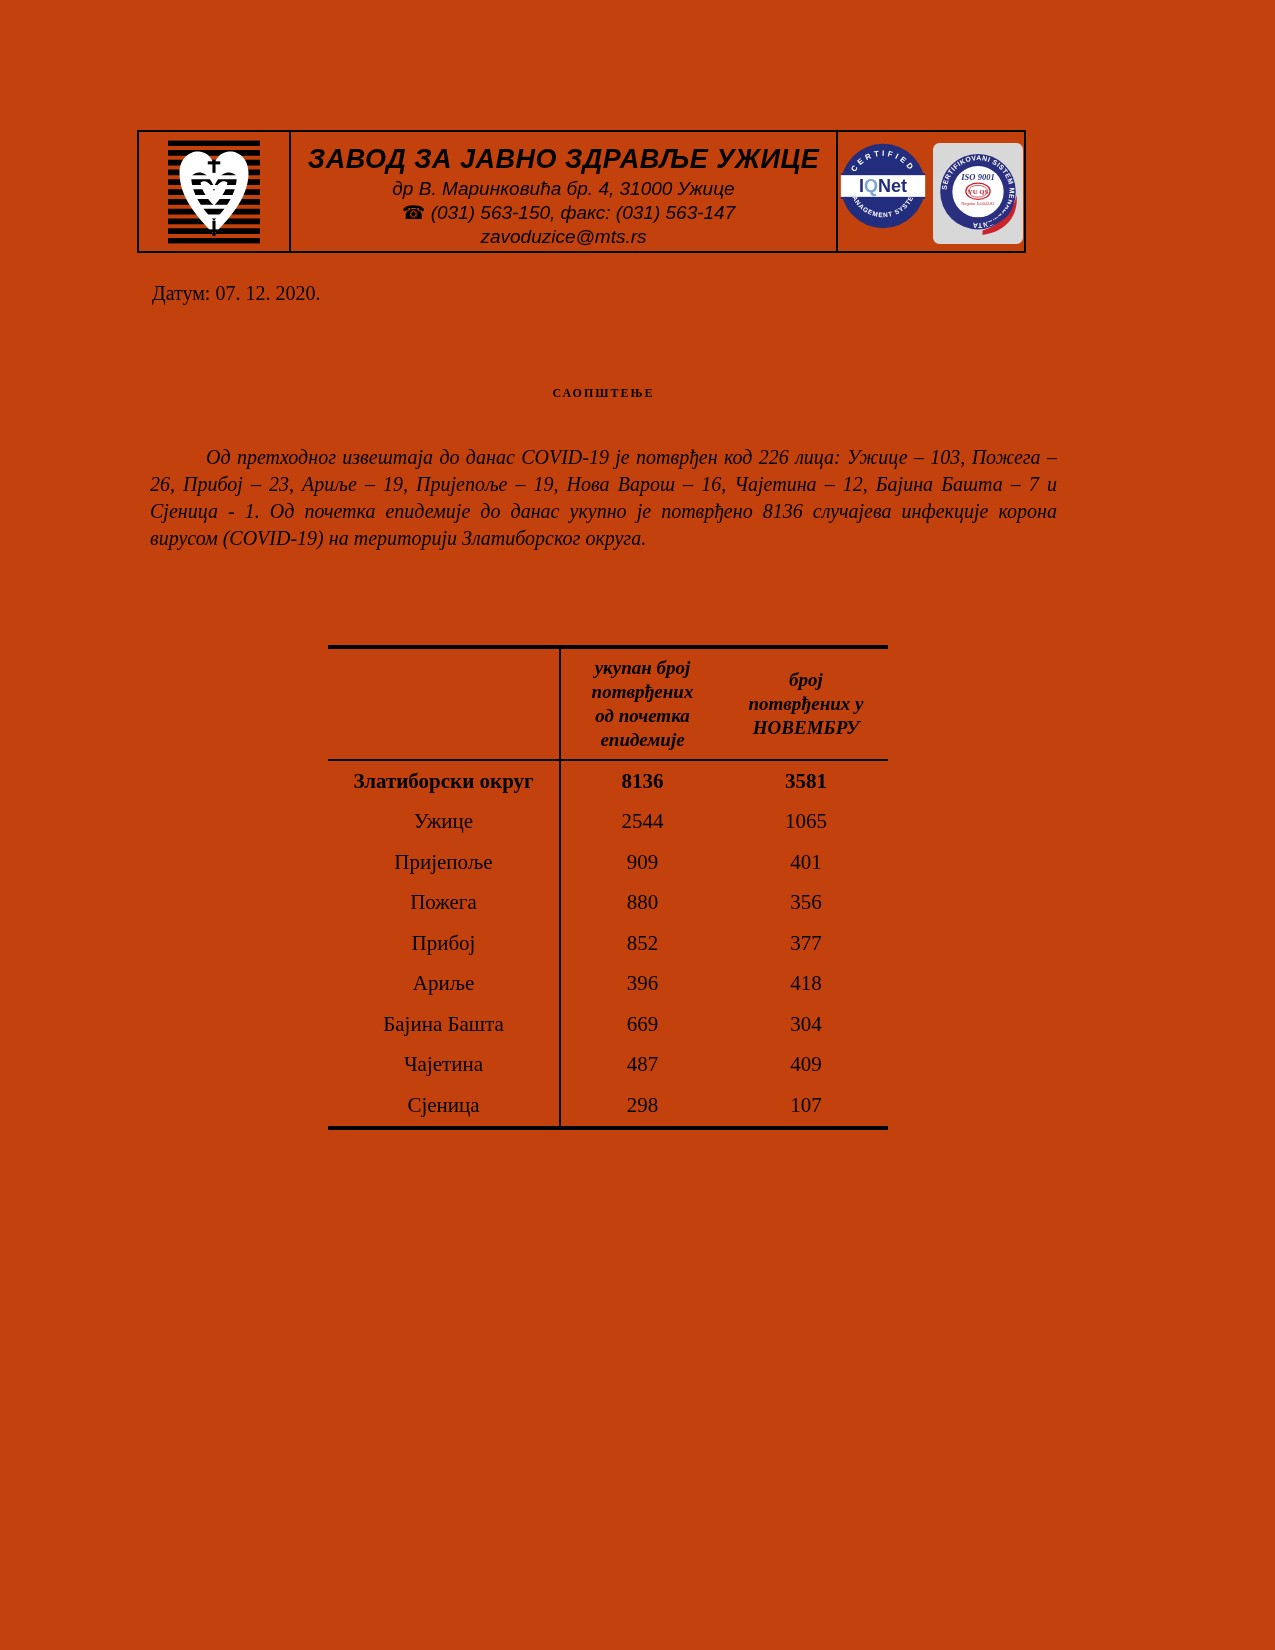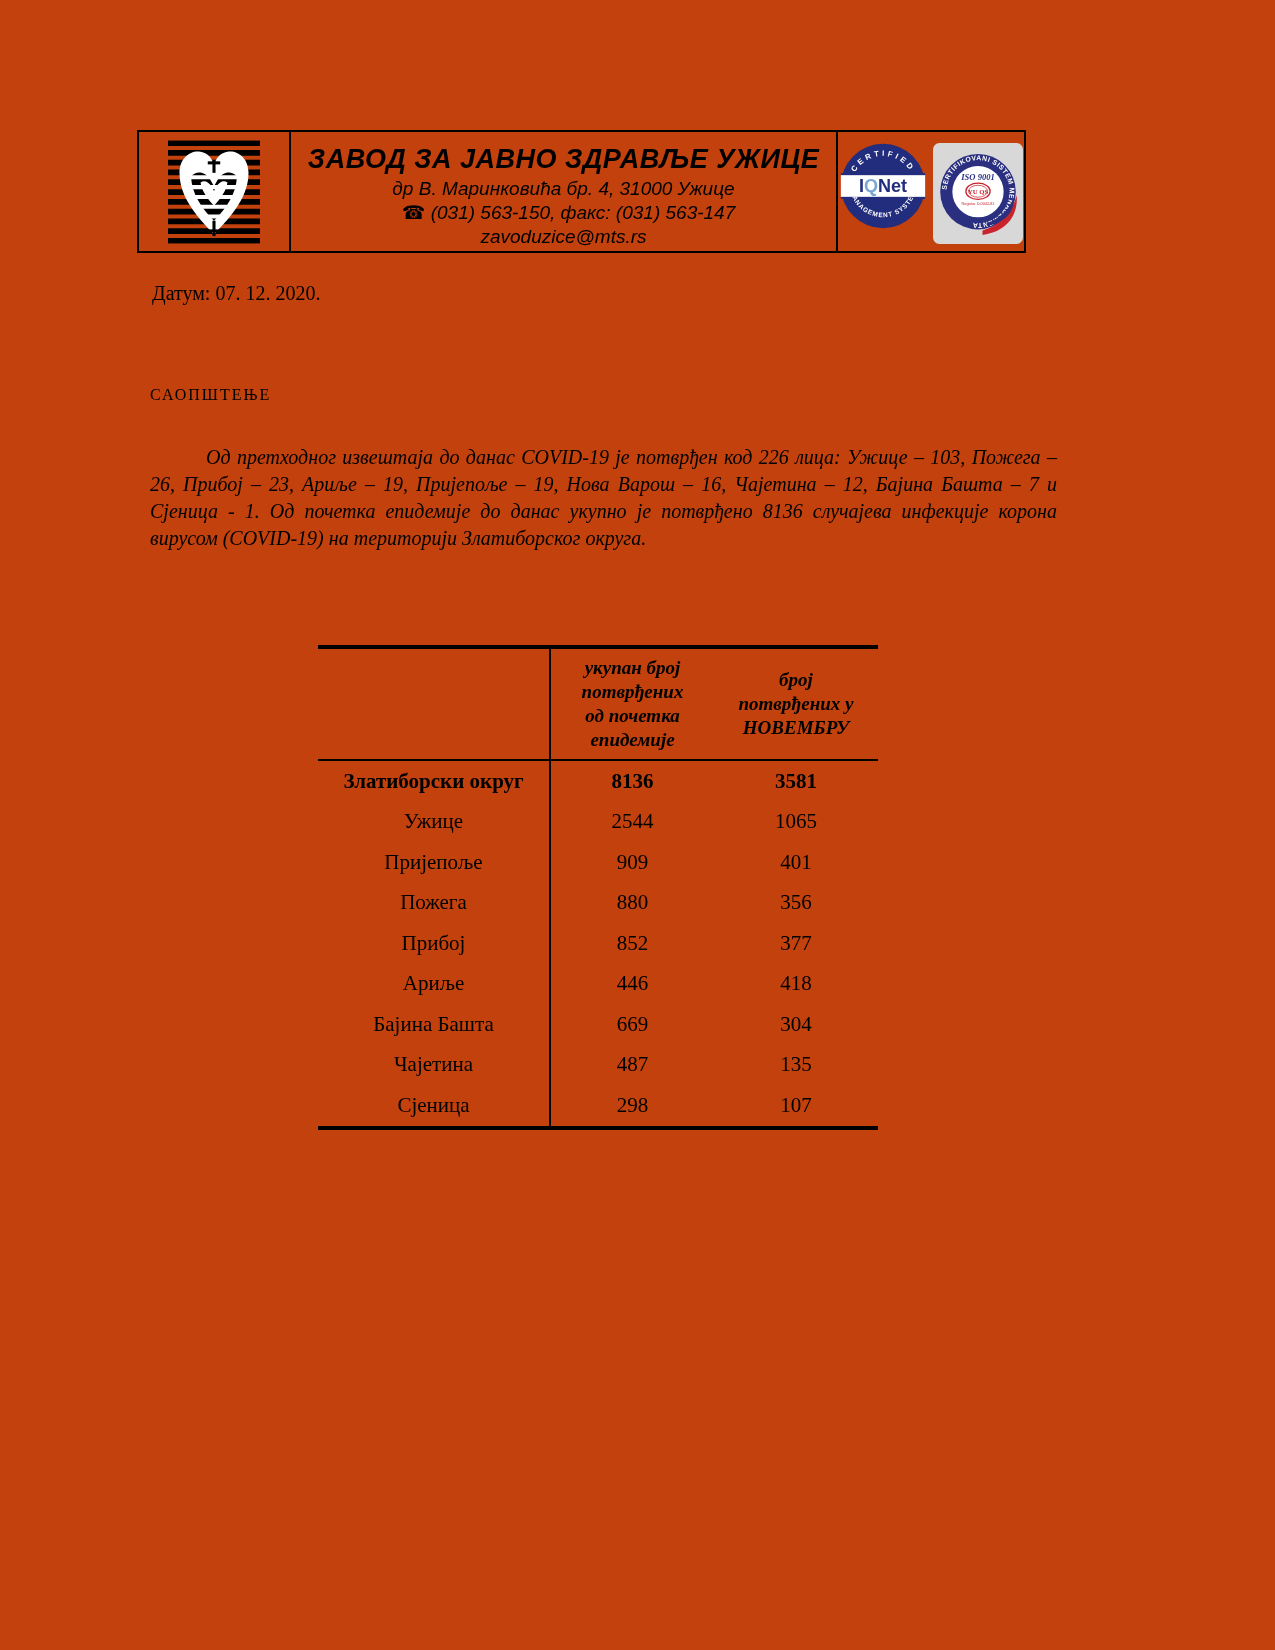--- a/index.html
+++ b/index.html
@@ -26,31 +26,31 @@
   .org-name { font-size:27px; font-weight:bold; font-style:italic; letter-spacing:0.5px; }
   .org-address, .org-phone, .org-email { font-size:19px; margin-top:1px;font-style:italic; }
   .badges-cell {
     width:186px; display:flex; align-items:flex-start; justify-content:center;
     gap:7px; padding-top:11px; box-sizing:border-box;
   }
 
   
   .date-line { position:absolute; left:152px; top:282px; font-size:20px; }
   .doc-title {
-    position:absolute; left:150px; top:386px; width:907px; 
-    font-size:16px; font-weight:normal; letter-spacing:2px;
+    position:absolute; left:150px; top:386px; width:907px; text-align:center;
+    font-size:12px; font-weight:bold; letter-spacing:2px;
   }
   .body-par {
     position:absolute; left:150px; top:444px; width:907px; margin:0;
     font-size:20px; line-height:27px; text-align:justify; text-indent:56px;font-style:italic;
   }
 
   
   .covid-table {
-    position:absolute; left:318px; top:645px; width:560px;
+    position:absolute; left:328px; top:645px; width:560px;
     border-collapse:collapse; table-layout:fixed;
     border-top:4px solid #000; border-bottom:4px solid #000;
   }
   .covid-table col.c1 { width:232px; }
   .covid-table col.c2 { width:164px; }
   .covid-table col.c3 { width:164px; }
   .covid-table th {
     border-bottom:2.5px solid #000; height:110px; vertical-align:middle;
     font-size:19px; font-weight:bold; font-style:italic; line-height:24px;
     text-align:center; white-space:pre-line; padding:0 6px;
@@ -189,32 +189,32 @@
           <td>880</td>
           <td>356</td>
         </tr>
         <tr>
           <td>Прибој</td>
           <td>852</td>
           <td>377</td>
         </tr>
         <tr>
           <td>Ариље</td>
-          <td>446</td>
+          <td>396</td>
           <td>418</td>
         </tr>
         <tr>
           <td>Бајина Башта</td>
           <td>669</td>
           <td>304</td>
         </tr>
         <tr>
           <td>Чајетина</td>
           <td>487</td>
-          <td>135</td>
+          <td>409</td>
         </tr>
         <tr>
           <td>Сјеница</td>
           <td>298</td>
           <td>107</td>
         </tr>
       </tbody>
   </table>
 
 </div>

